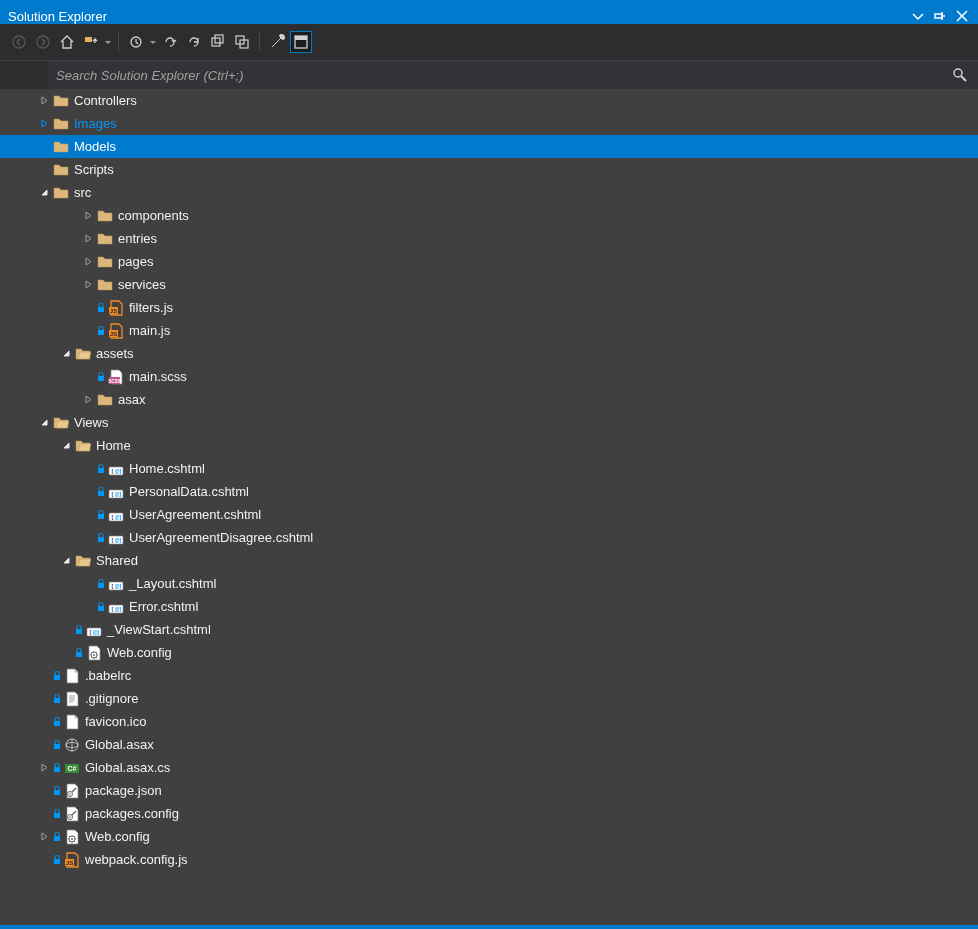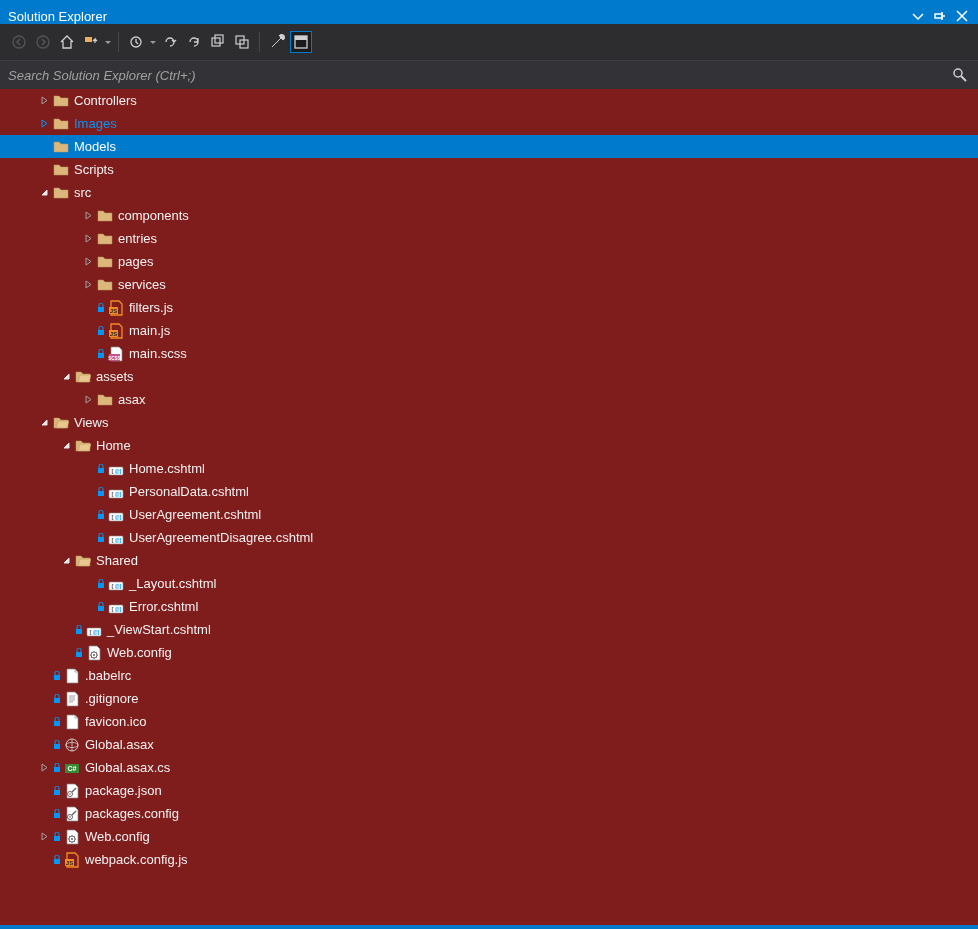--- a/index.html
+++ b/index.html
@@ -9,26 +9,26 @@
 .titlebar .tb-icons { display:flex; gap:6px; align-items:center; }
 .titlebar .tb-icon { width:16px; height:16px; display:flex; align-items:center; justify-content:center; color:#fff; cursor:pointer; }
 .titlebar .tb-icon svg { width:12px; height:12px; stroke:#fff; fill:none; stroke-width:1.5; }
 .toolbar { height:37px; background:#2d2d30; border-bottom:1px solid #3e3e42; display:flex; align-items:center; padding:0 8px; gap:2px; }
 .toolbar .tbtn { width:22px; height:22px; display:flex; align-items:center; justify-content:center; cursor:pointer; border:1px solid transparent; }
 .toolbar .tbtn.sel { border:1px solid #007acc; background:#1c1c1c; }
 .toolbar .tbtn svg { width:16px; height:16px; }
 .toolbar .sep { width:1px; height:20px; background:#46464a; margin:0 4px; }
 .toolbar .drop { width:8px; display:flex; align-items:center; justify-content:center; }
 .toolbar .drop::after { content:""; border-left:3px solid transparent; border-right:3px solid transparent; border-top:3px solid #999; }
-.searchbar { height:28px; background:#333337; display:flex; align-items:center; padding:0 8px; }
+.searchbar { height:28px; background:#333337; display:flex; align-items:center; padding:0 8px;margin-left:48px; }
 .searchbar input { flex:1; background:transparent; border:none; outline:none; color:#f1f1f1; font-size:13px; font-style:italic; }
 .searchbar input::placeholder { color:#a0a0a0; font-style:italic; }
 .searchbar .sicon { width:20px; height:20px; display:flex; align-items:center; justify-content:center; cursor:pointer; }
 .searchbar .sicon svg { width:16px; height:16px; }
-.tree-wrap { position:absolute; top:89px; bottom:4px; left:0; right:0; background:#7f1d1d; overflow:hidden; }
+.tree-wrap { position:absolute; top:89px; bottom:4px; left:0; right:0; background:#404040; overflow:hidden; }
 .tree { position:absolute; inset:0; overflow-y:auto; overflow-x:hidden; }
 .tree::-webkit-scrollbar { width:16px; }
 .tree::-webkit-scrollbar-track { background:#3e3e42; }
 .tree::-webkit-scrollbar-thumb { background:#686868; }
 .row { height:23px; display:flex; align-items:center; cursor:pointer; padding-left:0; white-space:nowrap; }
 .row.sel { background:#007acc; color:#fff; }
 .row .indent { flex-shrink:0; }
 .row .arrow { width:16px; height:16px; display:flex; align-items:center; justify-content:center; flex-shrink:0; }
 .row .arrow svg { width:9px; height:9px; }
 .row .arrow.none { visibility:hidden; }
@@ -311,55 +311,55 @@
         <span class="ico">
           <svg viewBox="0 0 16 16">
             <path d="M3 1 H11 L14 4 V15 H3 Z" fill="none" stroke="#f28b25" stroke-width="1.3"></path>
             <rect x="1" y="7" width="9" height="7" fill="#f28b25"></rect>
             <text x="5.5" y="13" font-size="6" fill="#252526" text-anchor="middle" font-weight="bold">JS</text>
           </svg>
         </span>
         <span class="lbl">main.js</span>
       </div>
       <div class="row">
+        <span class="indent" style="width: 58px;"></span>
+        <span class="arrow">
+          <svg viewBox="0 0 9 9">
+            <path d="M7 2 L7 7 L2 7 Z" fill="#e8e8e8" stroke="#e8e8e8"></path>
+          </svg>
+        </span>
+        <span class="ico">
+          <svg viewBox="0 0 16 16">
+            <path d="M1 3 H6 L8 5 H15 V13 H1 Z" fill="#dcb67a" stroke="#b8945f" stroke-width="0.5"></path>
+            <path d="M3 13 L5 6 H16 L14 13 Z" fill="#e8c88f" stroke="#b8945f" stroke-width="0.5"></path>
+          </svg>
+        </span>
+        <span class="lbl">assets</span>
+      </div>
+      <div class="row">
         <span class="indent" style="width: 80px;"></span>
         <span class="arrow none">
           <svg viewBox="0 0 9 9">
             <path d="M2 1 L7 4.5 L2 8 Z" fill="none" stroke="#a0a0a0" stroke-width="1"></path>
           </svg>
         </span>
         <span class="lock">
           <svg viewBox="0 0 8 10">
             <rect x="1" y="4" width="6" height="5" fill="#0097fb"></rect>
             <path d="M2 4 V2 A2 2 0 0 1 6 2 V4" fill="none" stroke="#0097fb" stroke-width="1"></path>
           </svg>
         </span>
         <span class="ico">
           <svg viewBox="0 0 16 16">
             <path d="M3 1 H11 L14 4 V15 H3 Z" fill="#fff" stroke="#888" stroke-width="0.7"></path>
             <rect x="1" y="8" width="11" height="7" fill="#c6538c"></rect>
             <text x="6.5" y="13.5" font-size="4.5" fill="#fff" text-anchor="middle" font-weight="bold">SCSS</text>
           </svg>
         </span>
         <span class="lbl">main.scss</span>
-      </div>
-      <div class="row">
-        <span class="indent" style="width: 58px;"></span>
-        <span class="arrow">
-          <svg viewBox="0 0 9 9">
-            <path d="M7 2 L7 7 L2 7 Z" fill="#e8e8e8" stroke="#e8e8e8"></path>
-          </svg>
-        </span>
-        <span class="ico">
-          <svg viewBox="0 0 16 16">
-            <path d="M1 3 H6 L8 5 H15 V13 H1 Z" fill="#dcb67a" stroke="#b8945f" stroke-width="0.5"></path>
-            <path d="M3 13 L5 6 H16 L14 13 Z" fill="#e8c88f" stroke="#b8945f" stroke-width="0.5"></path>
-          </svg>
-        </span>
-        <span class="lbl">assets</span>
       </div>
       <div class="row">
         <span class="indent" style="width: 80px;"></span>
         <span class="arrow">
           <svg viewBox="0 0 9 9">
             <path d="M2 1 L7 4.5 L2 8 Z" fill="none" stroke="#a0a0a0" stroke-width="1"></path>
           </svg>
         </span>
         <span class="ico">
           <svg viewBox="0 0 16 16">

